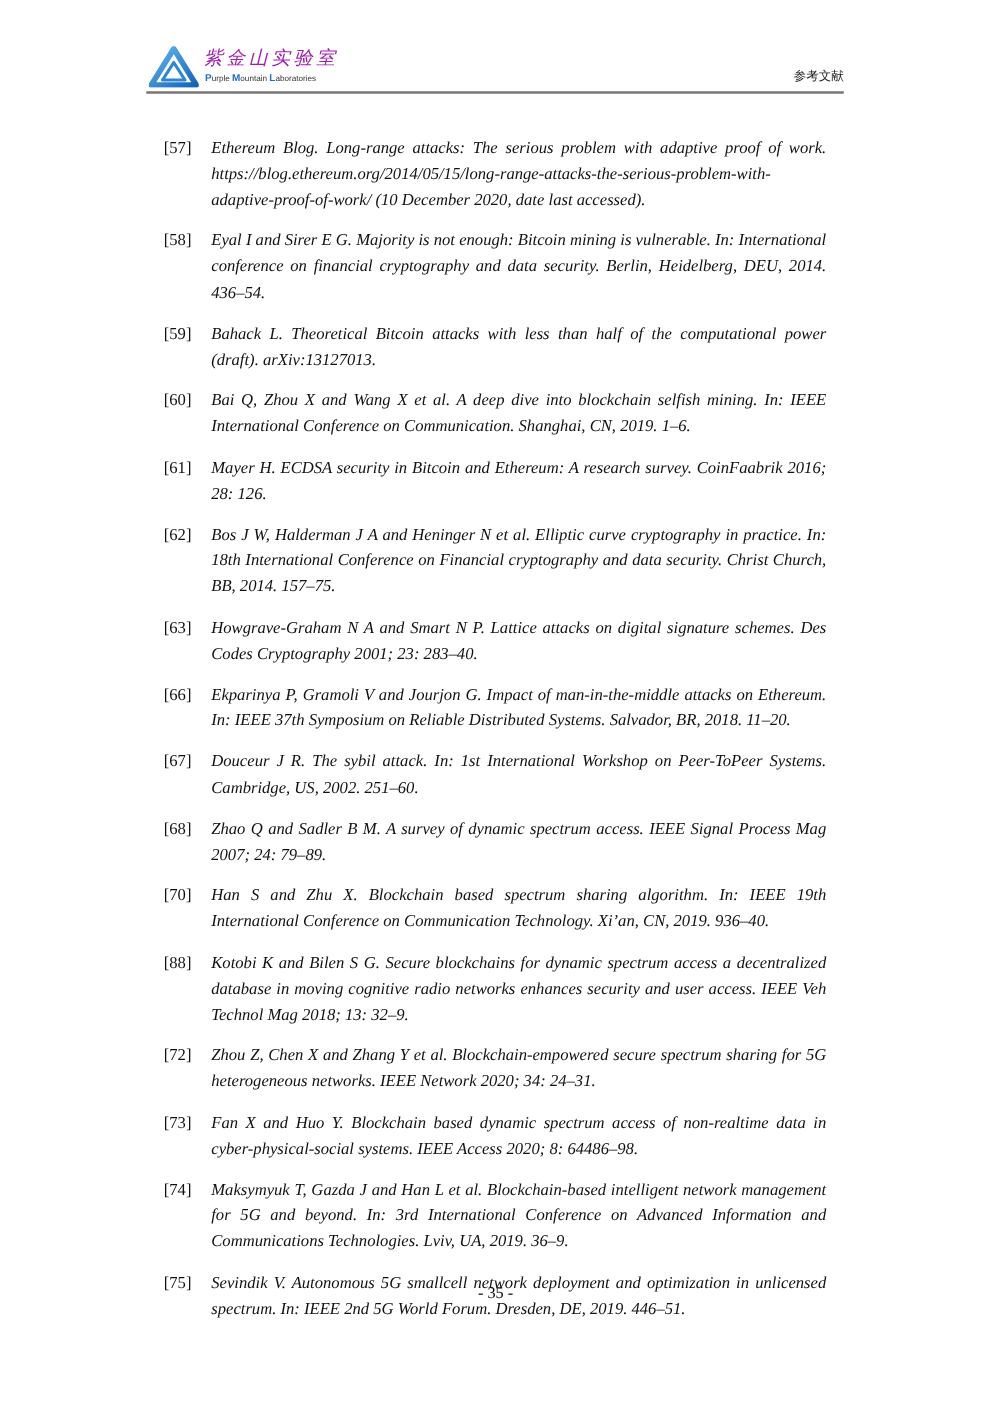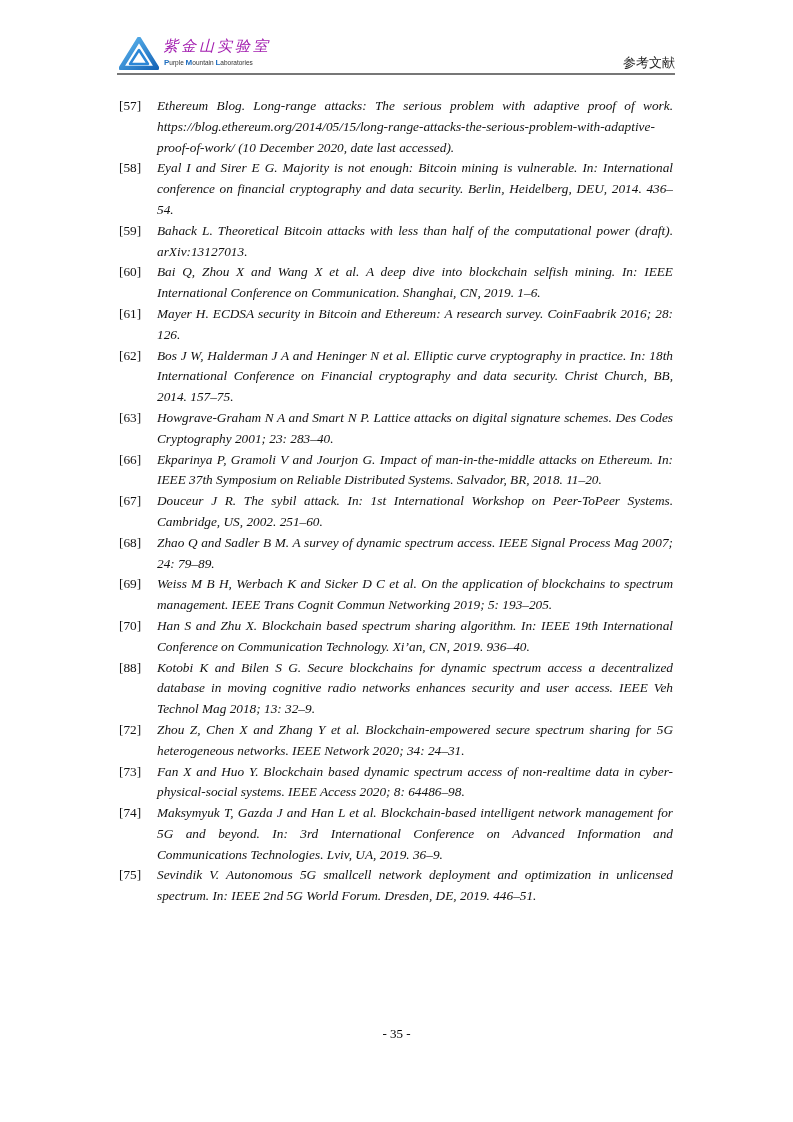--- a/index.html
+++ b/index.html
@@ -58,21 +58,21 @@
     }
     .logo-en .cap {
       color: #1f6fc0;
       font-size: 8px;
       font-weight: bold;
     }
     .section-label {
       position: absolute;
       right: 0;
       top: 20px;
-      font-size: 13px;
+      font-size: 10px;
       font-family: Liberation Serif, serif;
       color: #222;
       white-space: nowrap;
     }
     .header-rule {
       position: absolute;
       left: 117px;
       top: 73px;
       width: 558px;
       height: 2px;
@@ -86,21 +86,21 @@
       margin: 0;
       padding: 0;
       list-style: none;
     }
     .ref {
       position: relative;
       padding-left: 38px;
       font-size: 13.3px;
       line-height: 20.8px;
       text-align: justify;
-      margin: 0;
+      margin: 12px;
     }
     .ref-num {
       position: absolute;
       left: 0;
       top: 0;
     }
     .ref-text {
       display: block;
       font-style: italic;
     }
@@ -174,24 +174,20 @@
   </li>
     <li class="ref">
     <span class="ref-num">[67]</span>
     <span class="ref-text">Douceur J R. The sybil attack. In: 1st International Workshop on Peer-ToPeer Systems. Cambridge, US, 2002. 251–60.</span>
   </li>
     <li class="ref">
     <span class="ref-num">[68]</span>
     <span class="ref-text">Zhao Q and Sadler B M. A survey of dynamic spectrum access. IEEE Signal Process Mag 2007; 24: 79–89.</span>
   </li>
     <li class="ref">
-    <span class="ref-num">[69]</span>
-    <span class="ref-text">Weiss M B H, Werbach K and Sicker D C et al. On the application of blockchains to spectrum management. IEEE Trans Cognit Commun Networking 2019; 5: 193–205.</span>
-  </li>
-    <li class="ref">
     <span class="ref-num">[70]</span>
     <span class="ref-text">Han S and Zhu X. Blockchain based spectrum sharing algorithm. In: IEEE 19th International Conference on Communication Technology. Xi’an, CN, 2019. 936–40.</span>
   </li>
     <li class="ref">
     <span class="ref-num">[88]</span>
     <span class="ref-text">Kotobi K and Bilen S G. Secure blockchains for dynamic spectrum access a decentralized database in moving cognitive radio networks enhances security and user access. IEEE Veh Technol Mag 2018; 13: 32–9.</span>
   </li>
     <li class="ref">
     <span class="ref-num">[72]</span>
     <span class="ref-text">Zhou Z, Chen X and Zhang Y et al. Blockchain-empowered secure spectrum sharing for 5G heterogeneous networks. IEEE Network 2020; 34: 24–31.</span>

